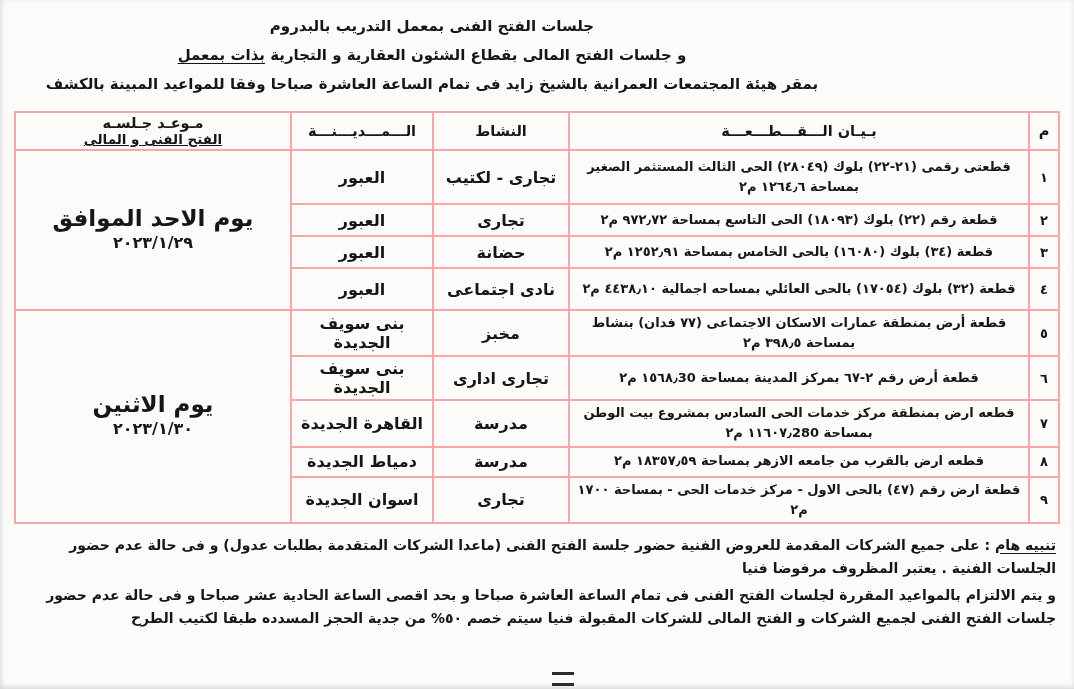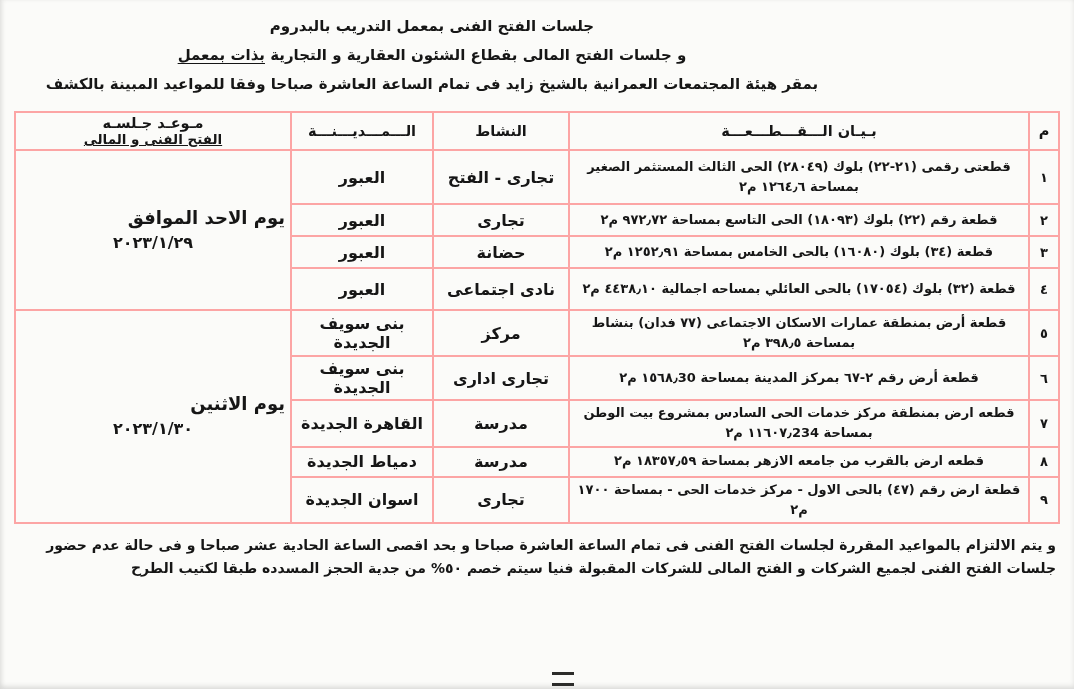--- a/index.html
+++ b/index.html
@@ -47,26 +47,26 @@
   tbody tr:nth-child(6) { height: 32px; }
   tbody tr:nth-child(7) { height: 44px; }
   tbody tr:nth-child(8) { height: 30px; }
   tbody tr:nth-child(9) { height: 40px; }
   th { font-size: 14.5px; }
   th .th-sub { font-size: 13.5px; text-decoration: underline; }
   td.c-num  { font-size: 13px; }
   td.c-plot { font-size: 13px; line-height: 1.55; }
   td.c-act, td.c-city { font-size: 16px; }
   td.c-date { vertical-align: middle; }
-  td.c-date .date-l1 { font-size: 18px; line-height: 26px; text-align: right; }
+  td.c-date .date-l1 { font-size: 23px; line-height: 26px; }
   td.c-date .date-l2 { font-size: 16px; line-height: 24px; letter-spacing: 2px; }
   
   .doc-footer { padding: 10px 18px 0; text-align: right; }
   .doc-footer p { margin: 0; font-size: 14px; line-height: 23px; }
-  .doc-footer p + p { margin-top: 13px; }
+  .doc-footer p + p { margin-top: 4px; }
   
   .artifact {
     position: absolute;
     left: 552px; top: 672px;
     width: 22px; height: 8px;
     border-top: 3px solid #2c2c2a;
     border-bottom: 3px solid #2c2c2a;
   }
 </style>
 </head>
@@ -101,21 +101,21 @@
         <th>
           <div>مـوعـد جـلسـه</div>
           <div class="th-sub">الفتح الفنى و المالى</div>
         </th>
       </tr>
     </thead>
     <tbody>
       <tr>
         <td class="c-num">١</td>
         <td class="c-plot">قطعتى رقمى (٢١-٢٢) بلوك (٢٨٠٤٩) الحى الثالث المستثمر الصغير بمساحة ١٢٦٤٫٦ م٢</td>
-        <td class="c-act">تجارى - الفتح</td>
+        <td class="c-act">تجارى - لكتيب</td>
         <td class="c-city">العبور</td>
         <td class="c-date" rowspan="4">
           <div class="date-l1">يوم الاحد الموافق</div>
           <div class="date-l2">٢٠٢٣/١/٢٩</div>
         </td>
       </tr>
       <tr>
         <td class="c-num">٢</td>
         <td class="c-plot">قطعة رقم (٢٢) بلوك (١٨٠٩٣) الحى التاسع بمساحة ٩٧٢٫٧٢ م٢</td>
         <td class="c-act">تجارى</td>
@@ -129,53 +129,54 @@
       </tr>
       <tr>
         <td class="c-num">٤</td>
         <td class="c-plot">قطعة (٣٢) بلوك (١٧٠٥٤) بالحى العائلي بمساحه اجمالية ٤٤٣٨٫١٠ م٢</td>
         <td class="c-act">نادى اجتماعى</td>
         <td class="c-city">العبور</td>
       </tr>
       <tr>
         <td class="c-num">٥</td>
         <td class="c-plot">قطعة أرض بمنطقة عمارات الاسكان الاجتماعى (٧٧ فدان) بنشاط بمساحة ٣٩٨٫٥ م٢</td>
-        <td class="c-act">مركز</td>
+        <td class="c-act">مخبز</td>
         <td class="c-city">بنى سويف الجديدة</td>
         <td class="c-date" rowspan="5">
           <div class="date-l1">يوم الاثنين</div>
           <div class="date-l2">٢٠٢٣/١/٣٠</div>
         </td>
       </tr>
       <tr>
         <td class="c-num">٦</td>
         <td class="c-plot">قطعة أرض رقم ٢-٦٧ بمركز المدينة بمساحة ١٥٦٨٫30 م٢</td>
         <td class="c-act">تجارى ادارى</td>
         <td class="c-city">بنى سويف الجديدة</td>
       </tr>
       <tr>
         <td class="c-num">٧</td>
-        <td class="c-plot">قطعه ارض بمنطقة مركز خدمات الحى السادس بمشروع بيت الوطن بمساحة ١١٦٠٧٫234 م٢</td>
+        <td class="c-plot">قطعه ارض بمنطقة مركز خدمات الحى السادس بمشروع بيت الوطن بمساحة ١١٦٠٧٫280 م٢</td>
         <td class="c-act">مدرسة</td>
         <td class="c-city">القاهرة الجديدة</td>
       </tr>
       <tr>
         <td class="c-num">٨</td>
         <td class="c-plot">قطعه ارض بالقرب من جامعه الازهر بمساحة ١٨٣٥٧٫٥٩ م٢</td>
         <td class="c-act">مدرسة</td>
         <td class="c-city">دمياط الجديدة</td>
       </tr>
       <tr>
         <td class="c-num">٩</td>
         <td class="c-plot">قطعة ارض رقم (٤٧) بالحى الاول - مركز خدمات الحى - بمساحة ١٧٠٠ م٢</td>
         <td class="c-act">تجارى</td>
         <td class="c-city">اسوان الجديدة</td>
       </tr>
     </tbody>
   </table>
 
   <footer class="doc-footer">
+    <p><span class="u">تنبيه هام</span><span> : على جميع الشركات المقدمة للعروض الفنية حضور جلسة الفتح الفنى (ماعدا الشركات المتقدمة بطلبات عدول) و فى حالة عدم حضور الجلسات الفنية . يعتبر المظروف مرفوضا فنيا</span></p>
     <p>و يتم الالتزام بالمواعيد المقررة لجلسات الفتح الفنى فى تمام الساعة العاشرة صباحا و بحد اقصى الساعة الحادية عشر صباحا و فى حالة عدم حضور جلسات الفتح الفنى لجميع الشركات و الفتح المالى للشركات المقبولة فنيا سيتم خصم ٥٠% من جدية الحجز المسدده طبقا لكتيب الطرح</p>
   </footer>
 
   <div class="artifact"></div>
 
 </div>
 
 </body></html>

